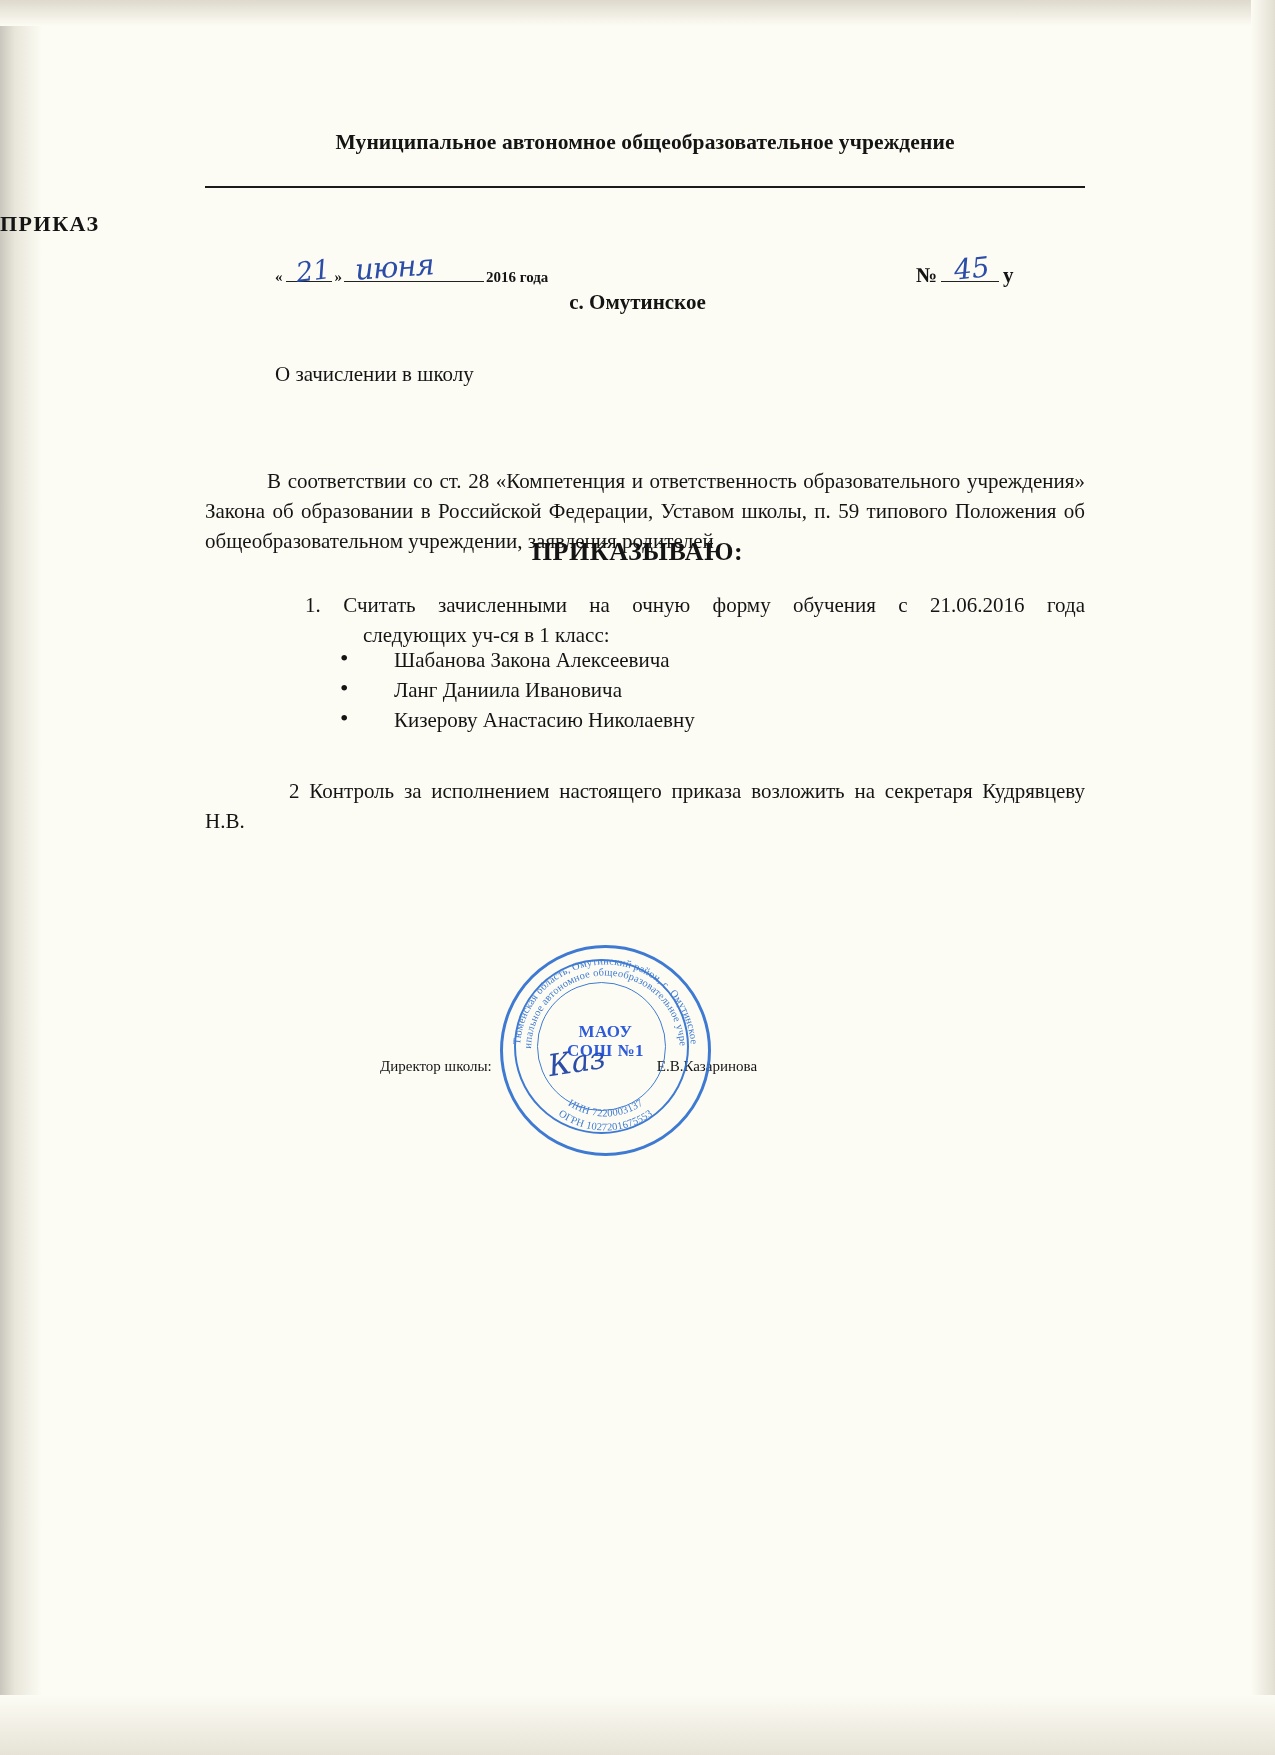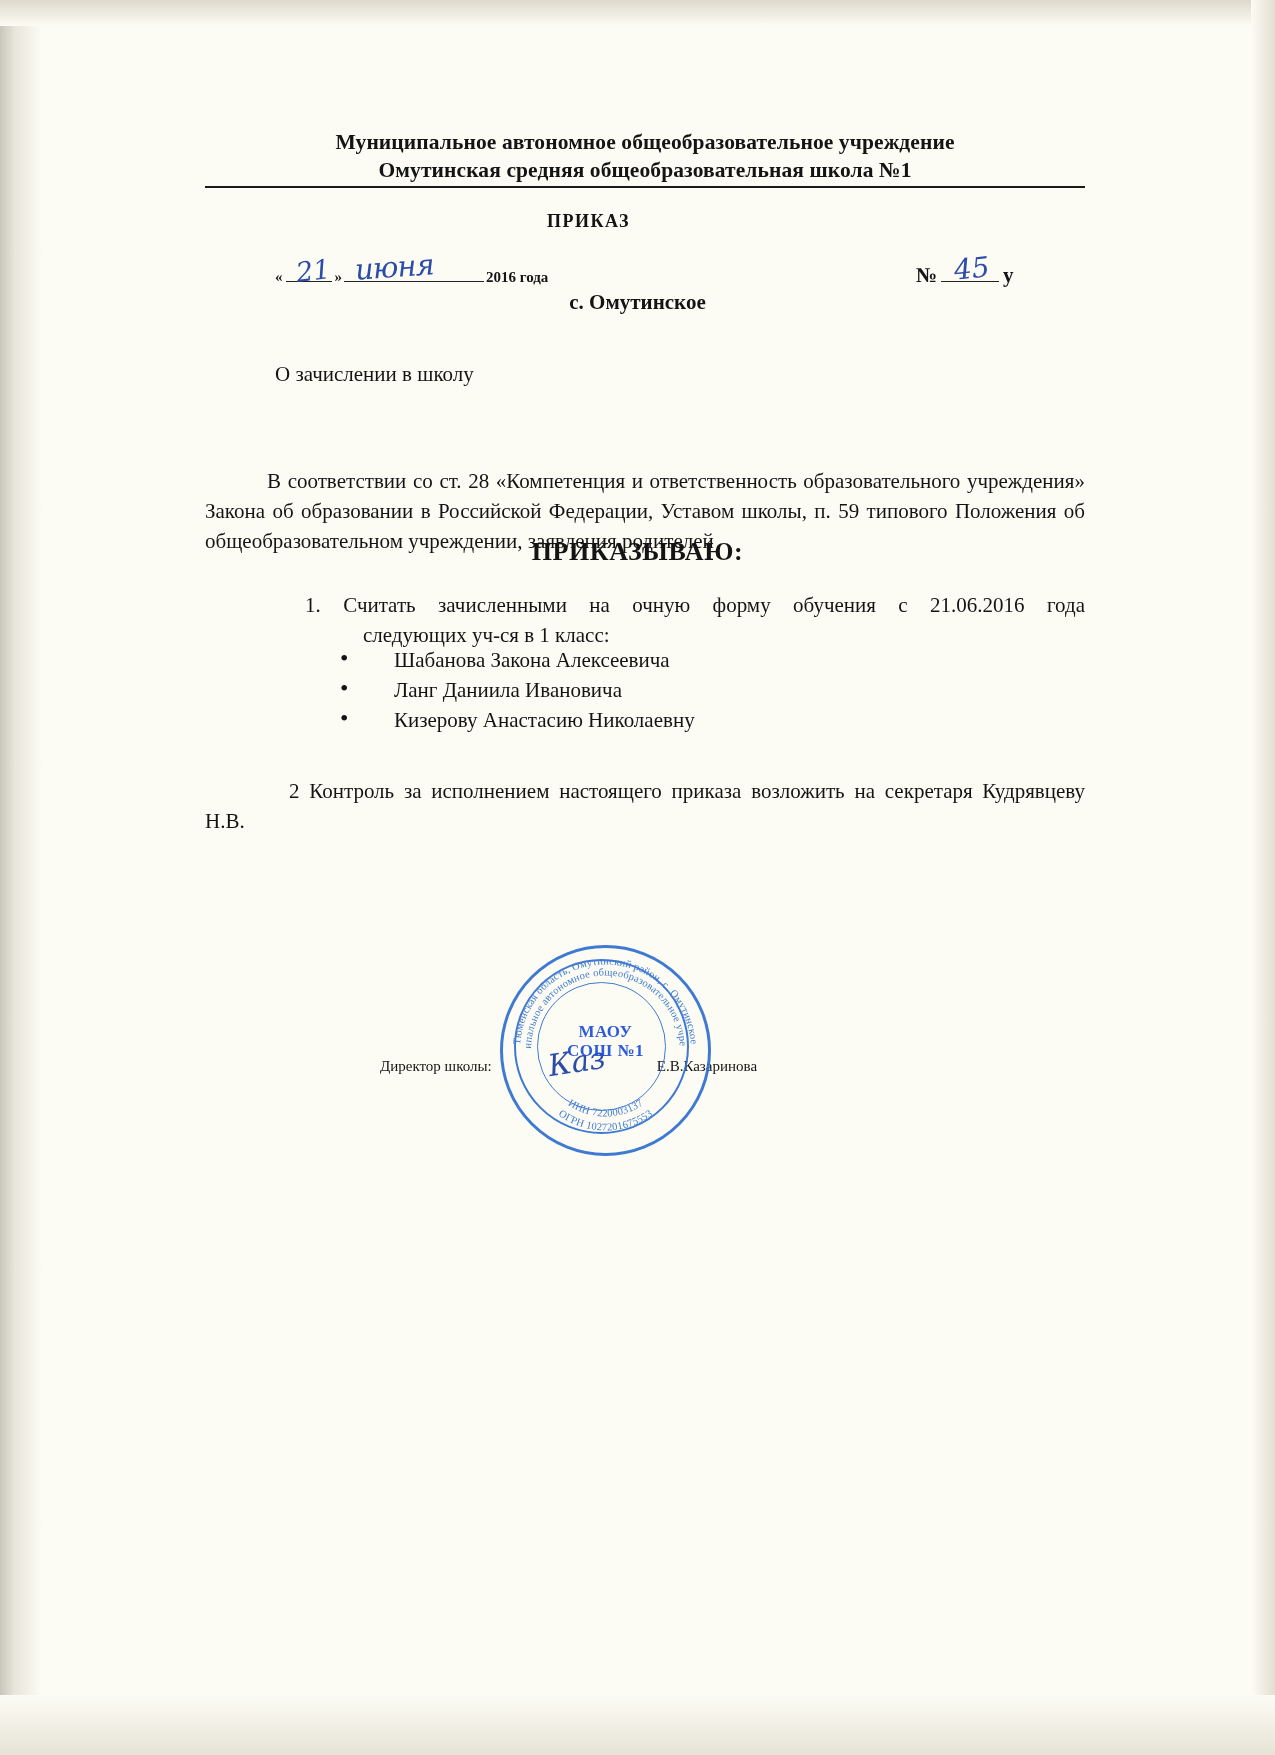--- a/index.html
+++ b/index.html
@@ -73,23 +73,23 @@
     width: 880px;
     height: 2px;
     background: #1a1a1a;
   }
 
   .doc-title {
     position: absolute;
     left: 0;
     top: 211px;
     width: 1177px;
-    text-align: center;
-    font-weight: bold;
-    font-size: 18px;
+    text-align: left;
+    font-weight: bold;
+    font-size: 22px;
     letter-spacing: 1.5px;
   }
 
   .date-row {
     position: absolute;
     left: 275px;
     top: 262px;
     font-size: 15px;
     font-weight: bold;
     white-space: nowrap;
@@ -328,21 +328,20 @@
 <div class="page">
   <div class="paper-shade-left"></div>
   <div class="paper-shade-top"></div>
   <div class="paper-shade-right"></div>
   <div class="paper-shade-bottom"></div>
 
   <div class="content">
 
     <div class="header-block">
       <div class="header-line">Муниципальное автономное общеобразовательное учреждение</div>
-      <div class="header-line">Омутинская средняя общеобразовательная школа №1</div>
     </div>
     <div class="header-rule"></div>
 
     <div class="doc-title">ПРИКАЗ</div>
 
     <div class="date-row">
       <span class="quote">«</span><span class="blank-short"></span><span class="quote">»</span><span class="blank-long"></span><span>2016 года</span>
     </div>
 
     <div class="num-row">

